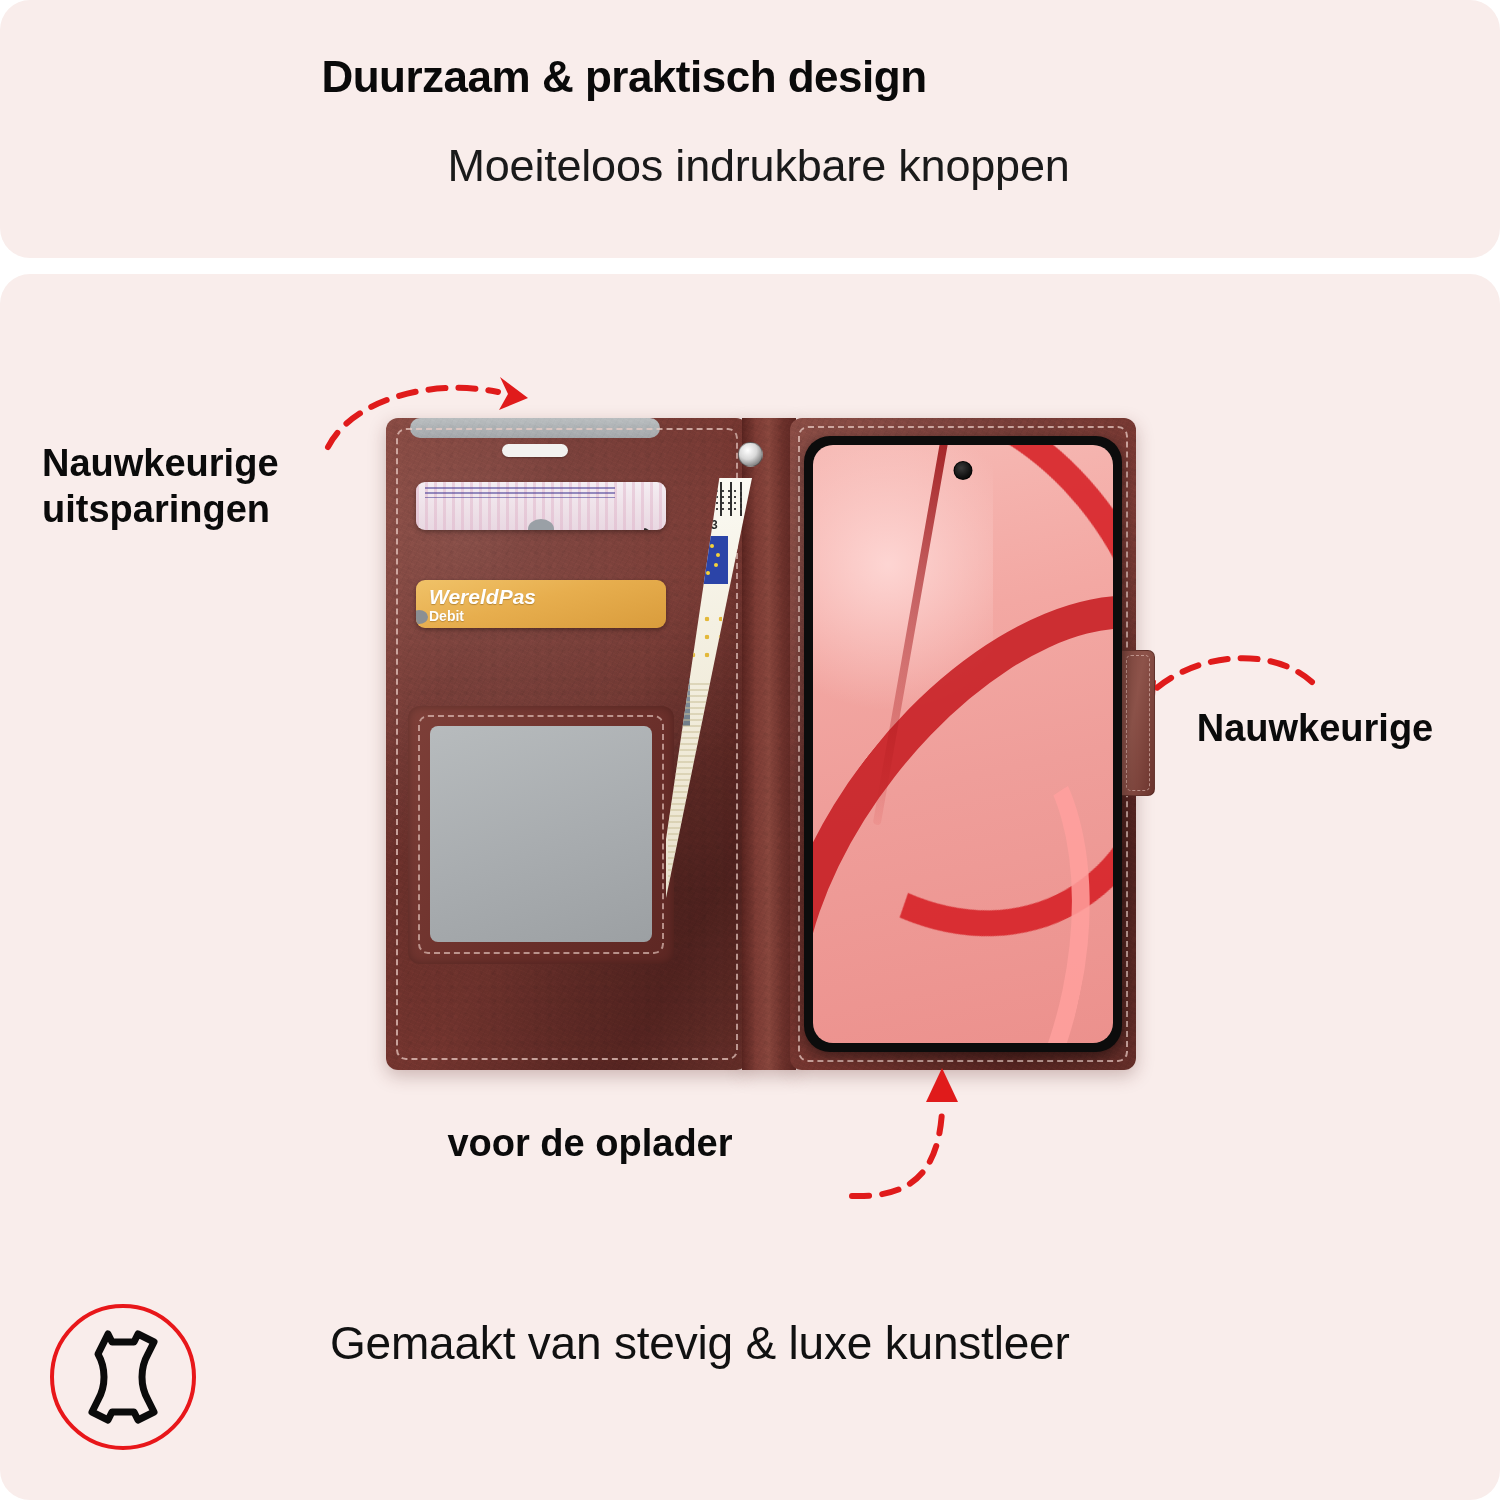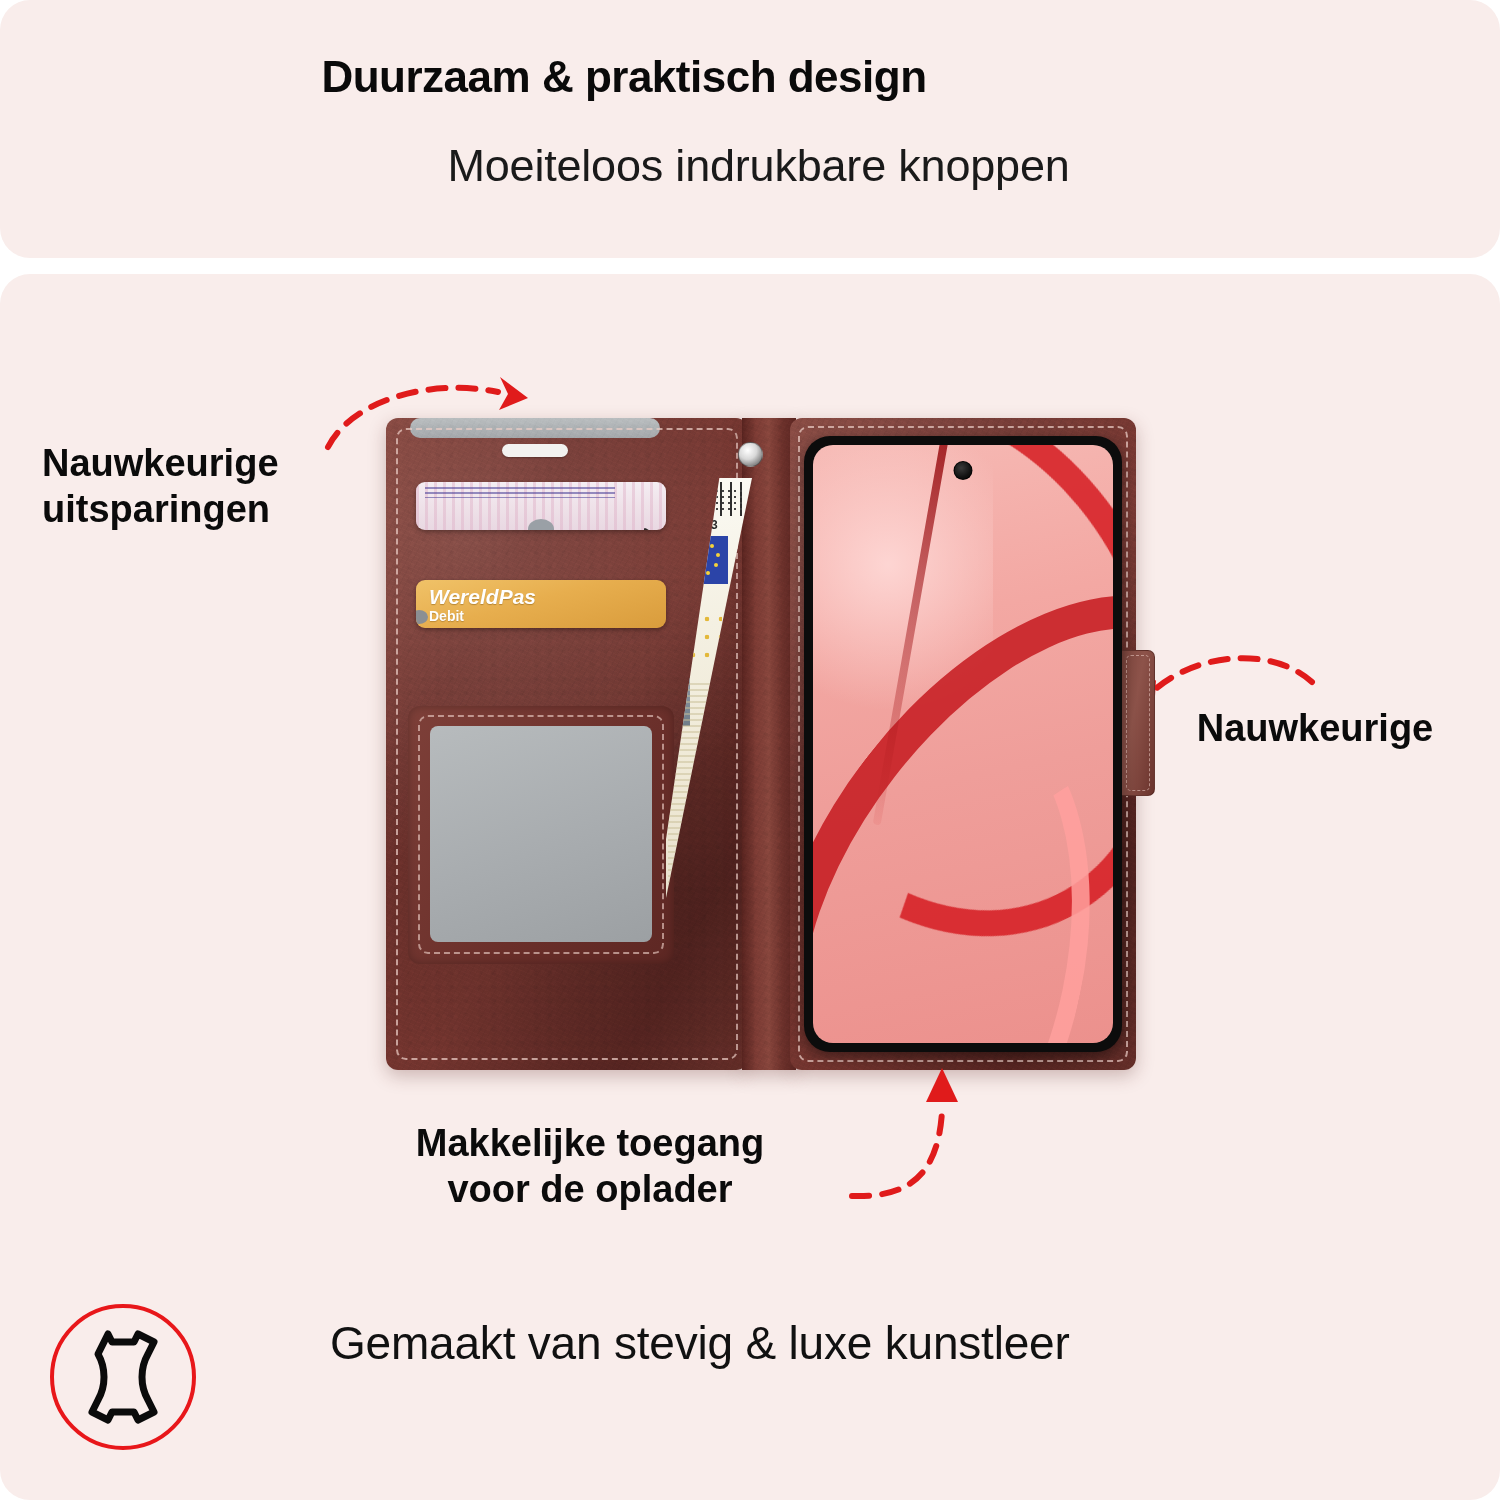--- a/index.html
+++ b/index.html
@@ -379,21 +379,20 @@
   <div class="anno" id="anno-left">
     <div>Nauwkeurige</div>
     <div>uitsparingen</div>
   </div>
 
   <div class="anno" id="anno-right">
     <div>Nauwkeurige</div>
   </div>
 
   <div class="anno" id="anno-bottom">
-    <div>Makkelijke toegang</div>
     <div>voor de oplader</div>
   </div>
 
   <svg id="arrows">
 
     <path d="M328,447 C352,400 430,378 498,392" fill="none" stroke="#e01b1b" stroke-width="6" stroke-dasharray="17,13" stroke-linecap="round"></path>
     <polygon points="500,377 528,398 499,410 508,394" fill="#e01b1b"></polygon>
 
     <path d="M1312,682 C1272,646 1196,652 1152,692" fill="none" stroke="#e01b1b" stroke-width="6" stroke-dasharray="17,13" stroke-linecap="round"></path>
     <polygon points="1122,702 1156,680 1154,712 1144,698" fill="#e01b1b"></polygon>

